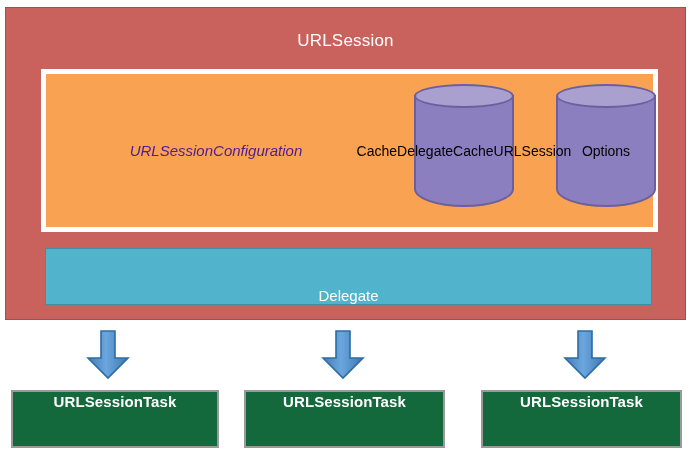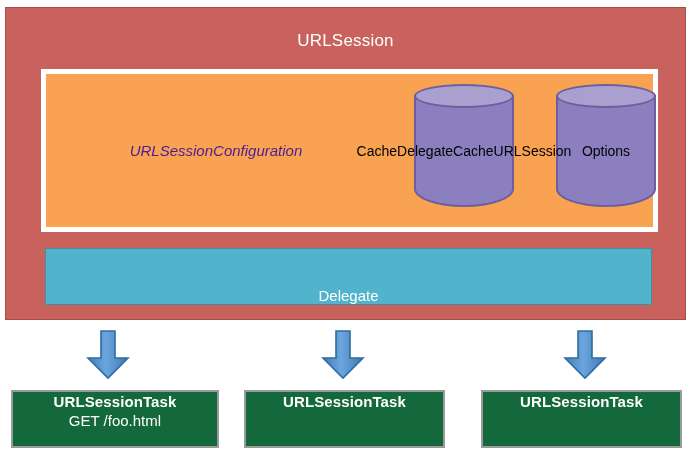--- a/index.html
+++ b/index.html
@@ -268,21 +268,20 @@
           <stop offset="45%" stop-color="#6ca6de"></stop>
           <stop offset="100%" stop-color="#3f78b1"></stop>
         </linearGradient>
       </defs>
       <polygon points="16,1 30,1 30,28 43,28 23,48 3,28 16,28" fill="url(#ag3)" stroke="#2e6ca4" stroke-width="1.6"></polygon>
     </svg>
   </div>
 
   <div class="task-box" id="task-box-1">
     <span class="task-title">URLSessionTask</span>
-    <span class="task-request">GET /foo.html</span>
   </div>
 
   <div class="task-box" id="task-box-2">
     <span class="task-title">URLSessionTask</span>
   </div>
 
   <div class="task-box" id="task-box-3">
     <span class="task-title">URLSessionTask</span>
   </div>
 

